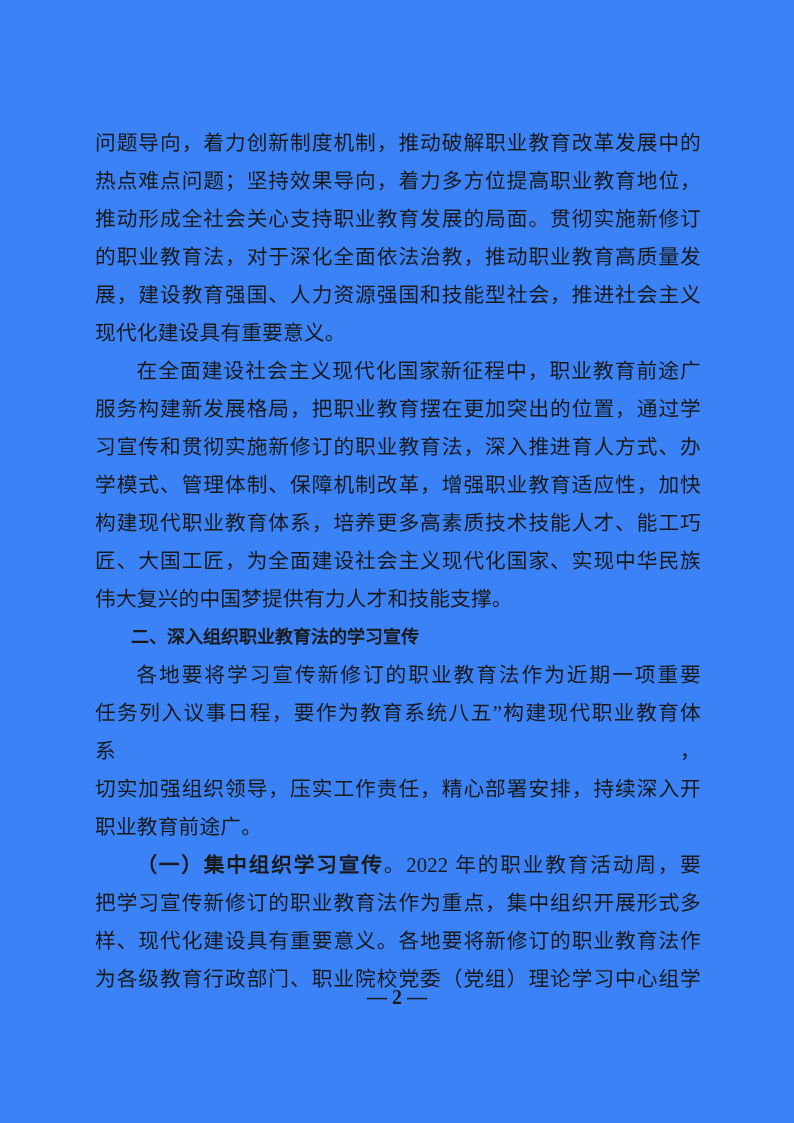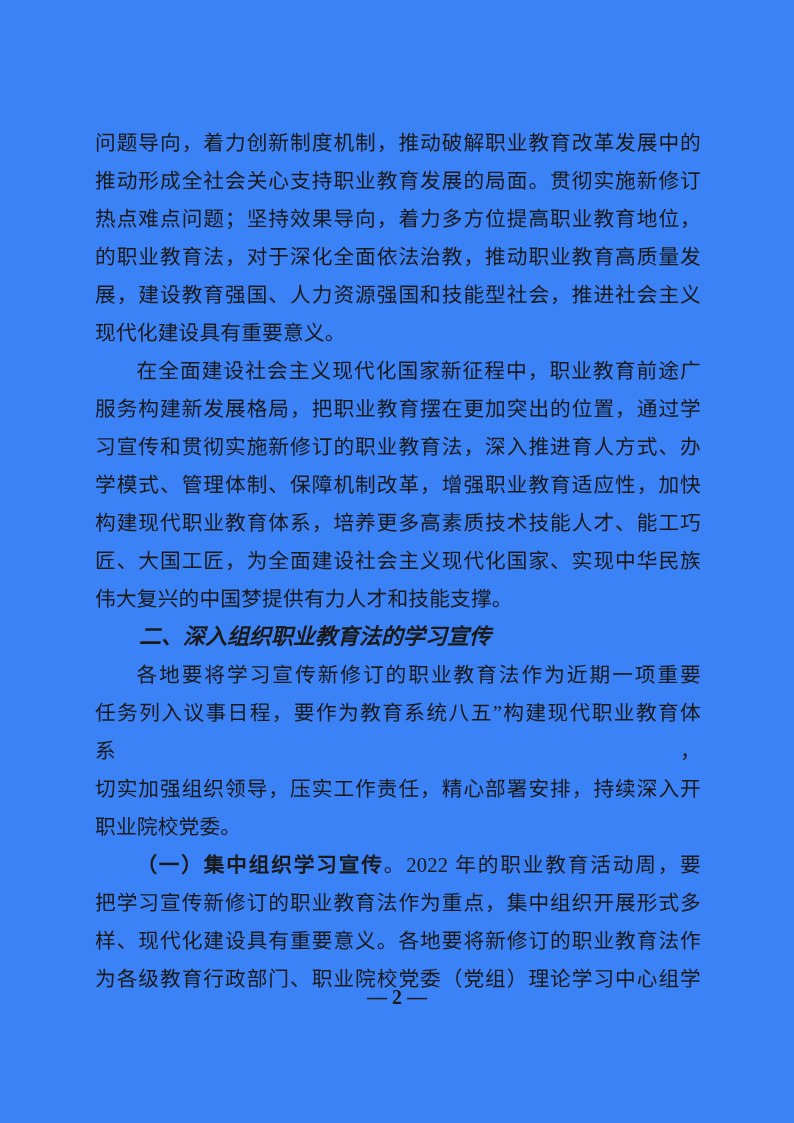--- a/index.html
+++ b/index.html
@@ -32,26 +32,25 @@
   }
   .line.lastline {
     text-align-last: left;
   }
   .line.indent {
     text-indent: 2em;
   }
   .heading {
     font-family: "Liberation Sans", "DejaVu Sans", sans-serif;
     font-weight: 700;
-    font-size: 22px;
+    font-size: 18px;
     line-height: 38px;
     text-indent: 2em;
     text-align: right;
     text-align-last: left;
-    font-style: italic;
   }
   .lead {
     font-family: "Liberation Sans", "DejaVu Sans", sans-serif;
     font-weight: 700;
   }
   .footer {
     position: absolute;
     top: 986px;
     left: 0;
     width: 100%;
@@ -62,40 +61,40 @@
     color: #1a1a1a;
   }
 </style>
 </head>
 <body>
 
 <div class="page">
   <div class="textblock">
 
     <div class="line">问题导向，着力创新制度机制，推动破解职业教育改革发展中的</div>
+    <div class="line">热点难点问题；坚持效果导向，着力多方位提高职业教育地位，</div>
     <div class="line">推动形成全社会关心支持职业教育发展的局面。贯彻实施新修订</div>
-    <div class="line">热点难点问题；坚持效果导向，着力多方位提高职业教育地位，</div>
     <div class="line">的职业教育法，对于深化全面依法治教，推动职业教育高质量发</div>
     <div class="line">展，建设教育强国、人力资源强国和技能型社会，推进社会主义</div>
     <div class="line lastline">现代化建设具有重要意义。</div>
 
     <div class="line indent">在全面建设社会主义现代化国家新征程中，职业教育前途广</div>
     <div class="line">服务构建新发展格局，把职业教育摆在更加突出的位置，通过学</div>
     <div class="line">习宣传和贯彻实施新修订的职业教育法，深入推进育人方式、办</div>
     <div class="line">学模式、管理体制、保障机制改革，增强职业教育适应性，加快</div>
     <div class="line">构建现代职业教育体系，培养更多高素质技术技能人才、能工巧</div>
     <div class="line">匠、大国工匠，为全面建设社会主义现代化国家、实现中华民族</div>
     <div class="line lastline">伟大复兴的中国梦提供有力人才和技能支撑。</div>
 
     <div class="heading">二、深入组织职业教育法的学习宣传</div>
 
     <div class="line indent">各地要将学习宣传新修订的职业教育法作为近期一项重要</div>
     <div class="line">任务列入议事日程，要作为教育系统八五”构建现代职业教育体系，</div>
     <div class="line">切实加强组织领导，压实工作责任，精心部署安排，持续深入开</div>
-    <div class="line lastline">职业院校党委。</div>
+    <div class="line lastline">职业教育前途广。</div>
 
     <div class="line indent">
       <span class="lead">（一）集中组织学习宣传</span><span>。2022 年的职业教育活动周，要</span>
     </div>
     <div class="line">把学习宣传新修订的职业教育法作为重点，集中组织开展形式多</div>
     <div class="line">样、现代化建设具有重要意义。各地要将新修订的职业教育法作</div>
     <div class="line">为各级教育行政部门、职业院校党委（党组）理论学习中心组学</div>
 
   </div>
 

